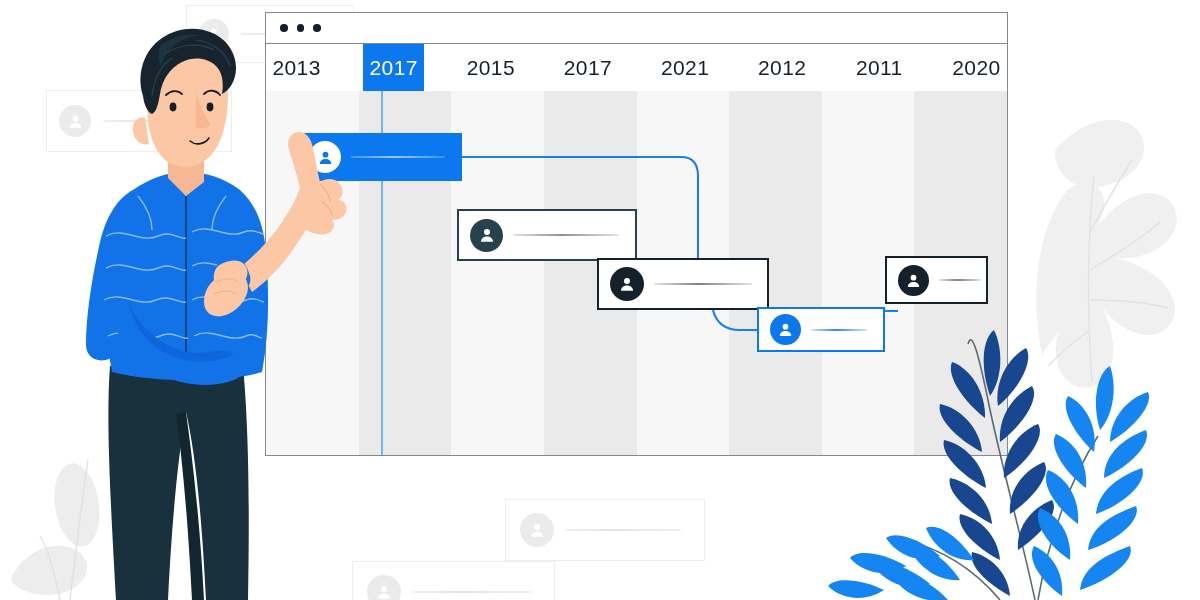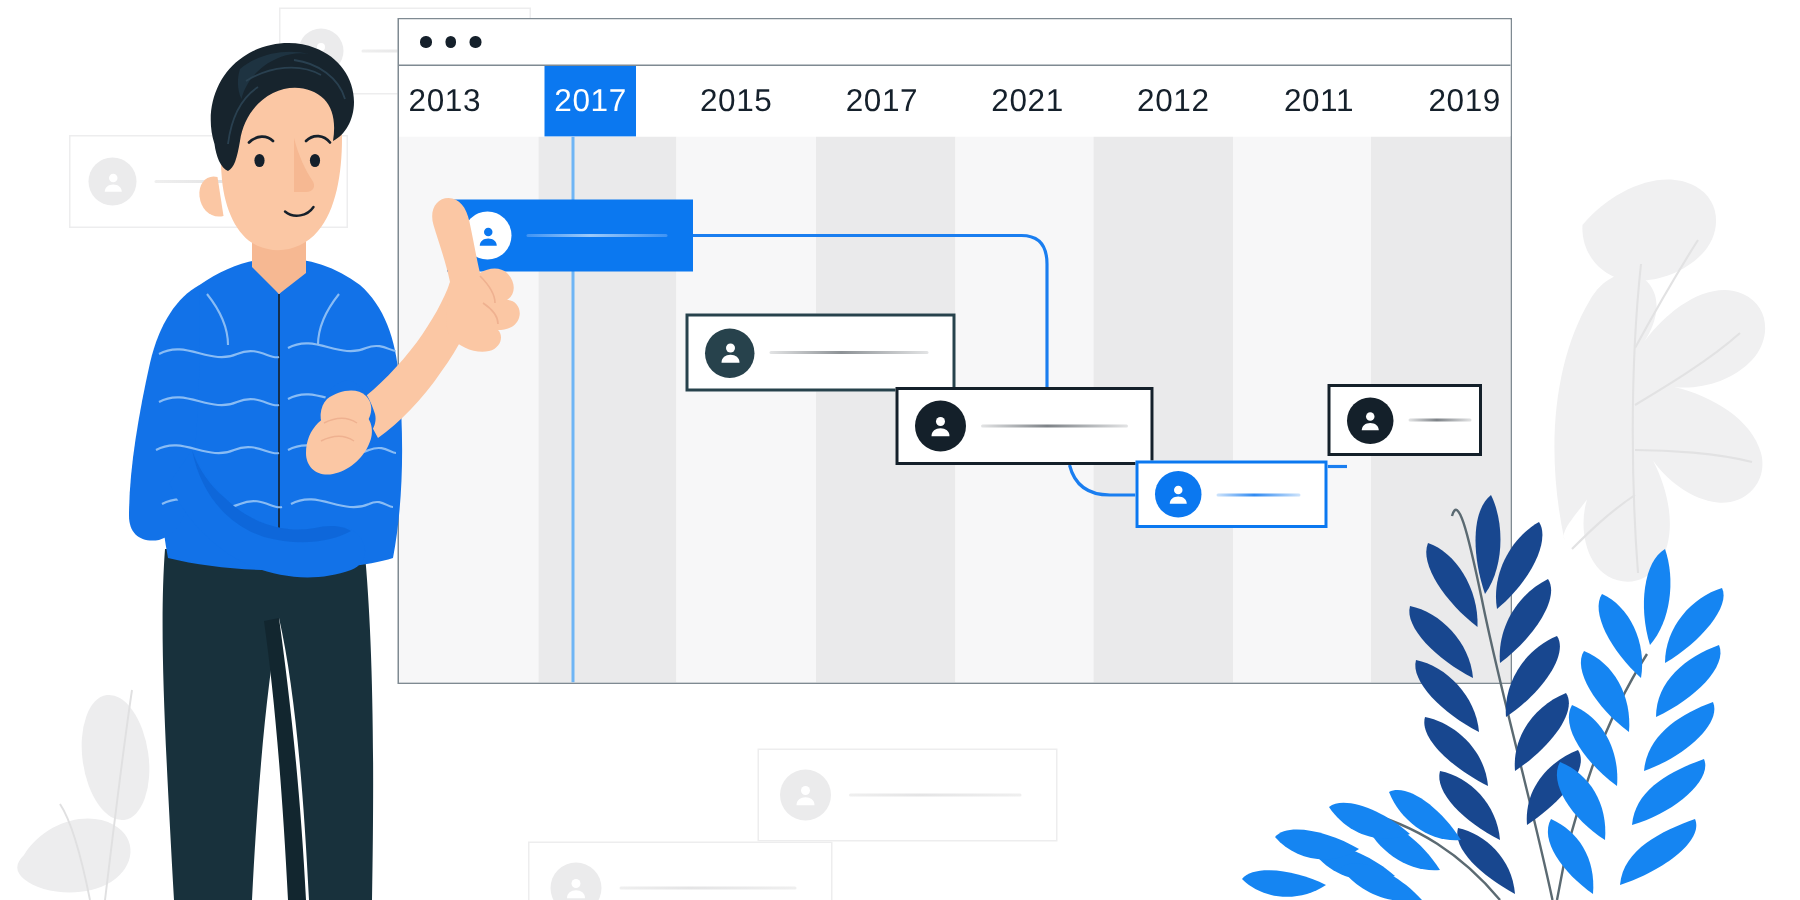--- a/index.html
+++ b/index.html
@@ -285,21 +285,21 @@
       <div class="year-cell">
           <span>2021</span>
         </div>
       <div class="year-cell">
           <span>2012</span>
         </div>
       <div class="year-cell">
           <span>2011</span>
         </div>
       <div class="year-cell">
-          <span>2019</span>
+          <span>2020</span>
         </div>
     </div>
 
     <div id="gridarea">
       <div id="stripes">
         <div class="stripe odd"></div>
         <div class="stripe even"></div>
         <div class="stripe odd"></div>
         <div class="stripe even"></div>
         <div class="stripe odd"></div>

